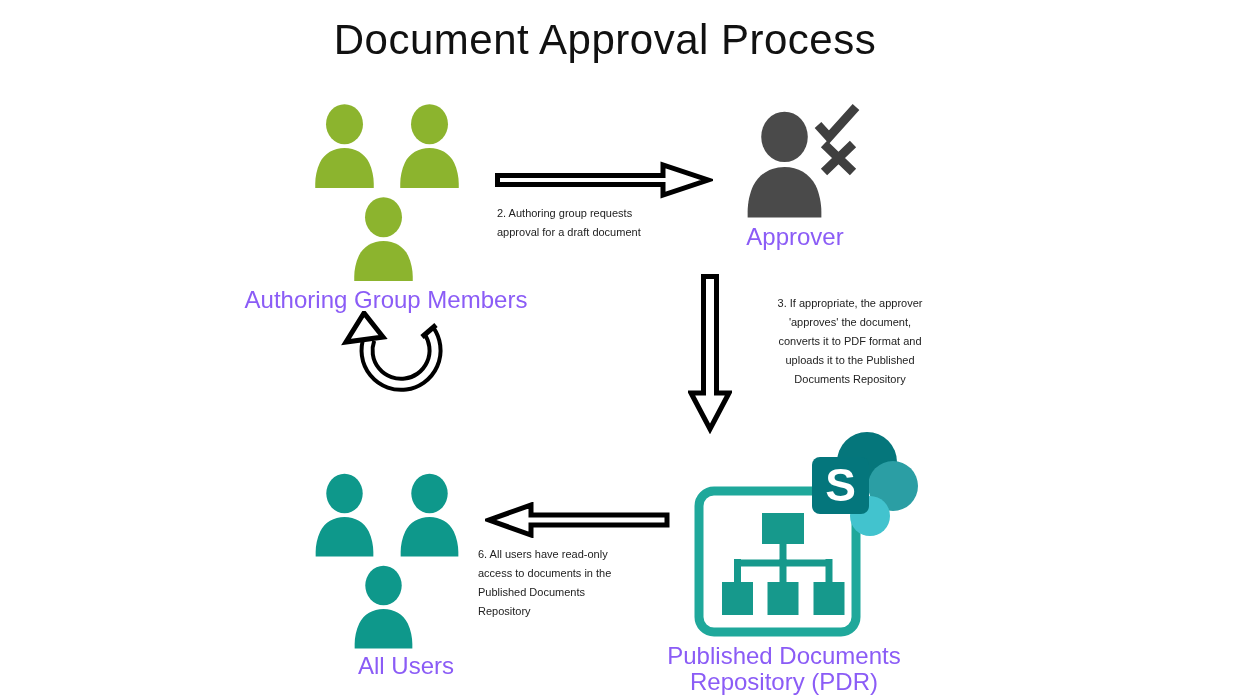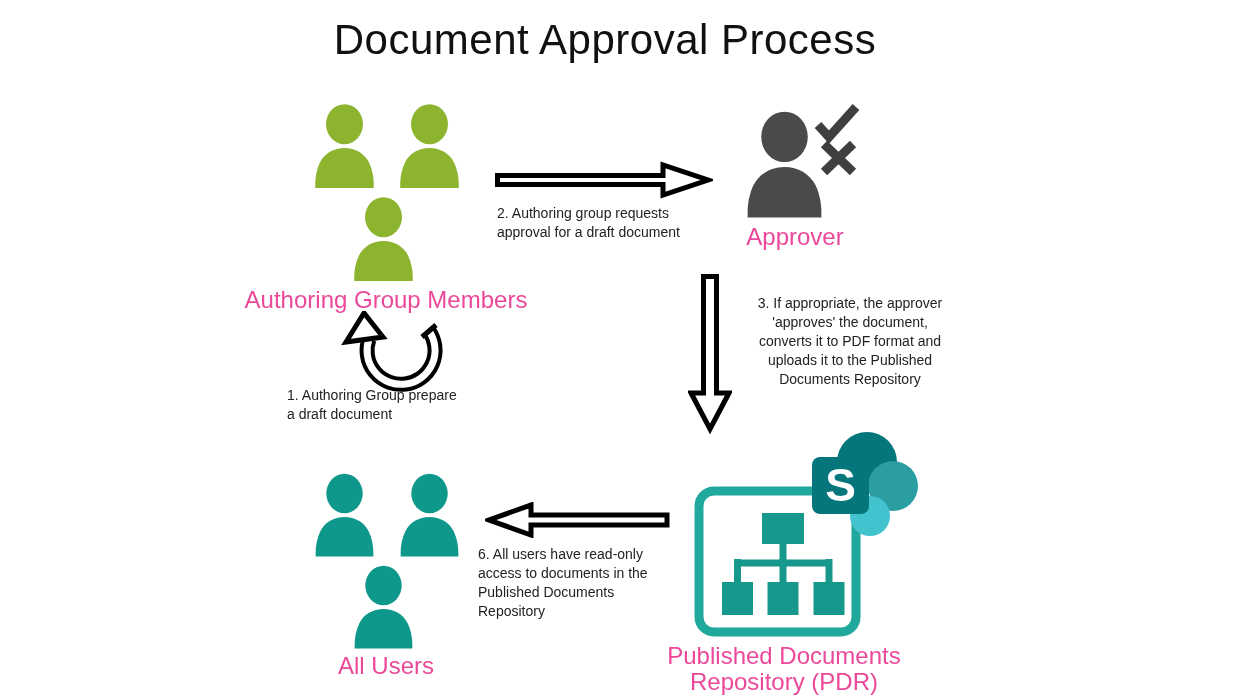--- a/index.html
+++ b/index.html
@@ -12,24 +12,24 @@
   .canvas{
     position:relative;width:1250px;height:700px;background:#ffffff;
     font-family:"Liberation Sans", sans-serif;color:var(--ink);overflow:hidden;
   }
   .abs{position:absolute;}
   .title{
     left:0;top:16px;width:1210px;text-align:center;
     font-size:42px;font-weight:400;letter-spacing:0.5px;color:#111;
   }
   .node-label{
-    font-size:24px;color:#ec4899;text-align:center;white-space:pre-line;line-height:26px;
+    font-size:24px;color:#8b5cf6;text-align:center;white-space:pre-line;line-height:26px;
   }
   .note{
-    font-size:14px;line-height:19px;color:#222;white-space:pre-line;
+    font-size:11px;line-height:19px;color:#222;white-space:pre-line;
   }
   .person{display:block;}
   .person .fillpart{fill:currentColor;}
   .green-person{color:var(--green);}
   .teal-person{color:var(--teal);}
   .gray-person{color:var(--gray);}
   svg{display:block;}
 </style>
 </head>
 <body>
@@ -78,38 +78,36 @@
 converts it to PDF format and
 uploads it to the Published
 Documents Repository</div>
 
   <svg class="abs" style="left:336px;top:311px;" width="112" height="82" viewBox="0 0 112 82">
     <path d="M93,20 A34,34 0 1 1 33,28" fill="none" stroke="#000" stroke-width="15"></path>
     <path d="M93,20 A34,34 0 1 1 33,28" fill="none" stroke="#fff" stroke-width="7"></path>
     <path d="M86,26 L100,14" stroke="#000" stroke-width="5"></path>
     <polygon points="28,2 10,31 47,26" fill="#ffffff" stroke="#000" stroke-width="5" stroke-linejoin="miter"></polygon>
   </svg>
-  <div class="abs note" style="left:287px;top:386px;width:210px;">1. Authoring Group prepare
-a draft document</div>
 
   <div class="abs" style="left:306px;top:473px;width:162px;height:180px;">
     <svg class="abs person teal-person" style="left:0;top:0;" width="77" height="85" viewBox="0 0 100 112">
       <ellipse class="fillpart" cx="50" cy="27" rx="24" ry="26"></ellipse>
       <path class="fillpart" d="M50,58 C64,58 76,65 82,77 C86,85 88,96 88,104 L88,110 L12,110 L12,104 C12,96 14,85 18,77 C24,65 36,58 50,58 Z"></path>
     </svg>
     <svg class="abs person teal-person" style="left:85px;top:0;" width="77" height="85" viewBox="0 0 100 112">
       <ellipse class="fillpart" cx="50" cy="27" rx="24" ry="26"></ellipse>
       <path class="fillpart" d="M50,58 C64,58 76,65 82,77 C86,85 88,96 88,104 L88,110 L12,110 L12,104 C12,96 14,85 18,77 C24,65 36,58 50,58 Z"></path>
     </svg>
     <svg class="abs person teal-person" style="left:39px;top:92px;" width="77" height="85" viewBox="0 0 100 112">
       <ellipse class="fillpart" cx="50" cy="27" rx="24" ry="26"></ellipse>
       <path class="fillpart" d="M50,58 C64,58 76,65 82,77 C86,85 88,96 88,104 L88,110 L12,110 L12,104 C12,96 14,85 18,77 C24,65 36,58 50,58 Z"></path>
     </svg>
   </div>
-  <div class="abs node-label" style="left:316px;top:653px;width:140px;">All Users</div>
+  <div class="abs node-label" style="left:336px;top:653px;width:140px;">All Users</div>
 
   <svg class="abs" style="left:485px;top:502px;" width="185" height="36" viewBox="0 0 185 36">
     <polygon points="182,13 46,13 46,3 4,18 46,33 46,23 182,23" fill="#ffffff" stroke="#000" stroke-width="5" stroke-linejoin="miter"></polygon>
   </svg>
   <div class="abs note" style="left:478px;top:545px;width:215px;">6. All users have read-only
 access to documents in the
 Published Documents
 Repository</div>
 
   <svg class="abs" style="left:688px;top:428px;" width="242" height="215" viewBox="0 0 242 215">

